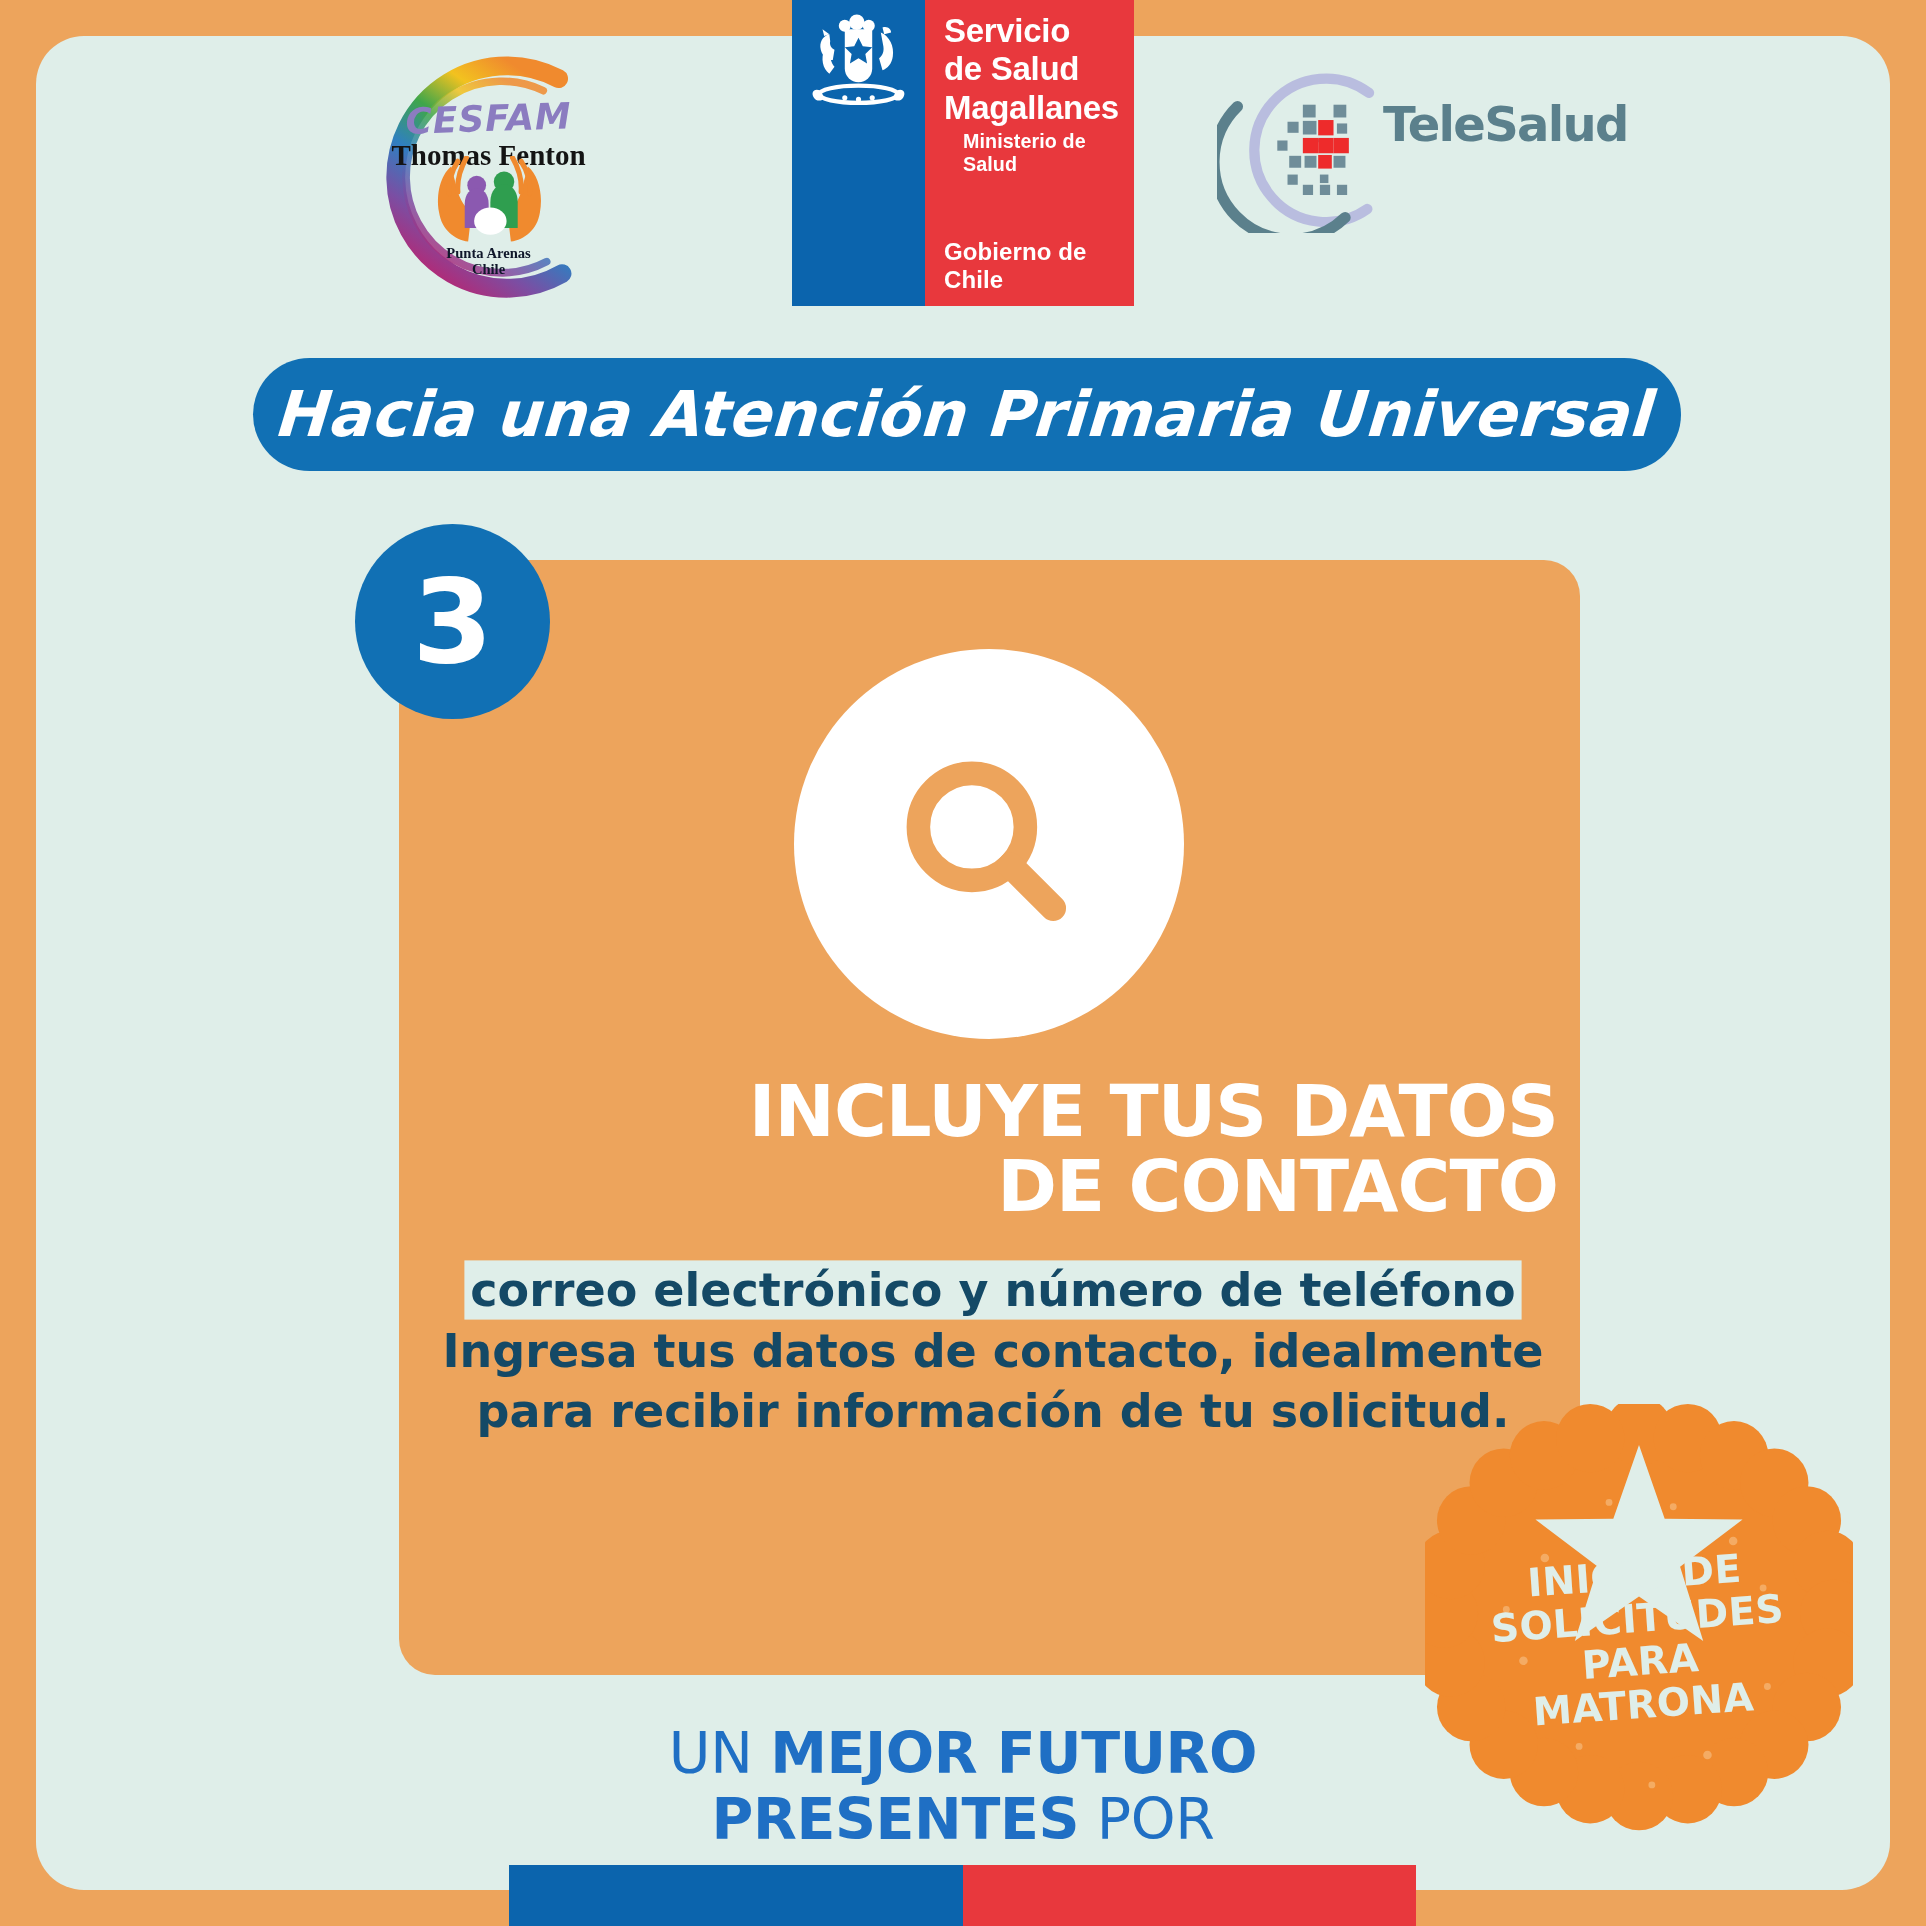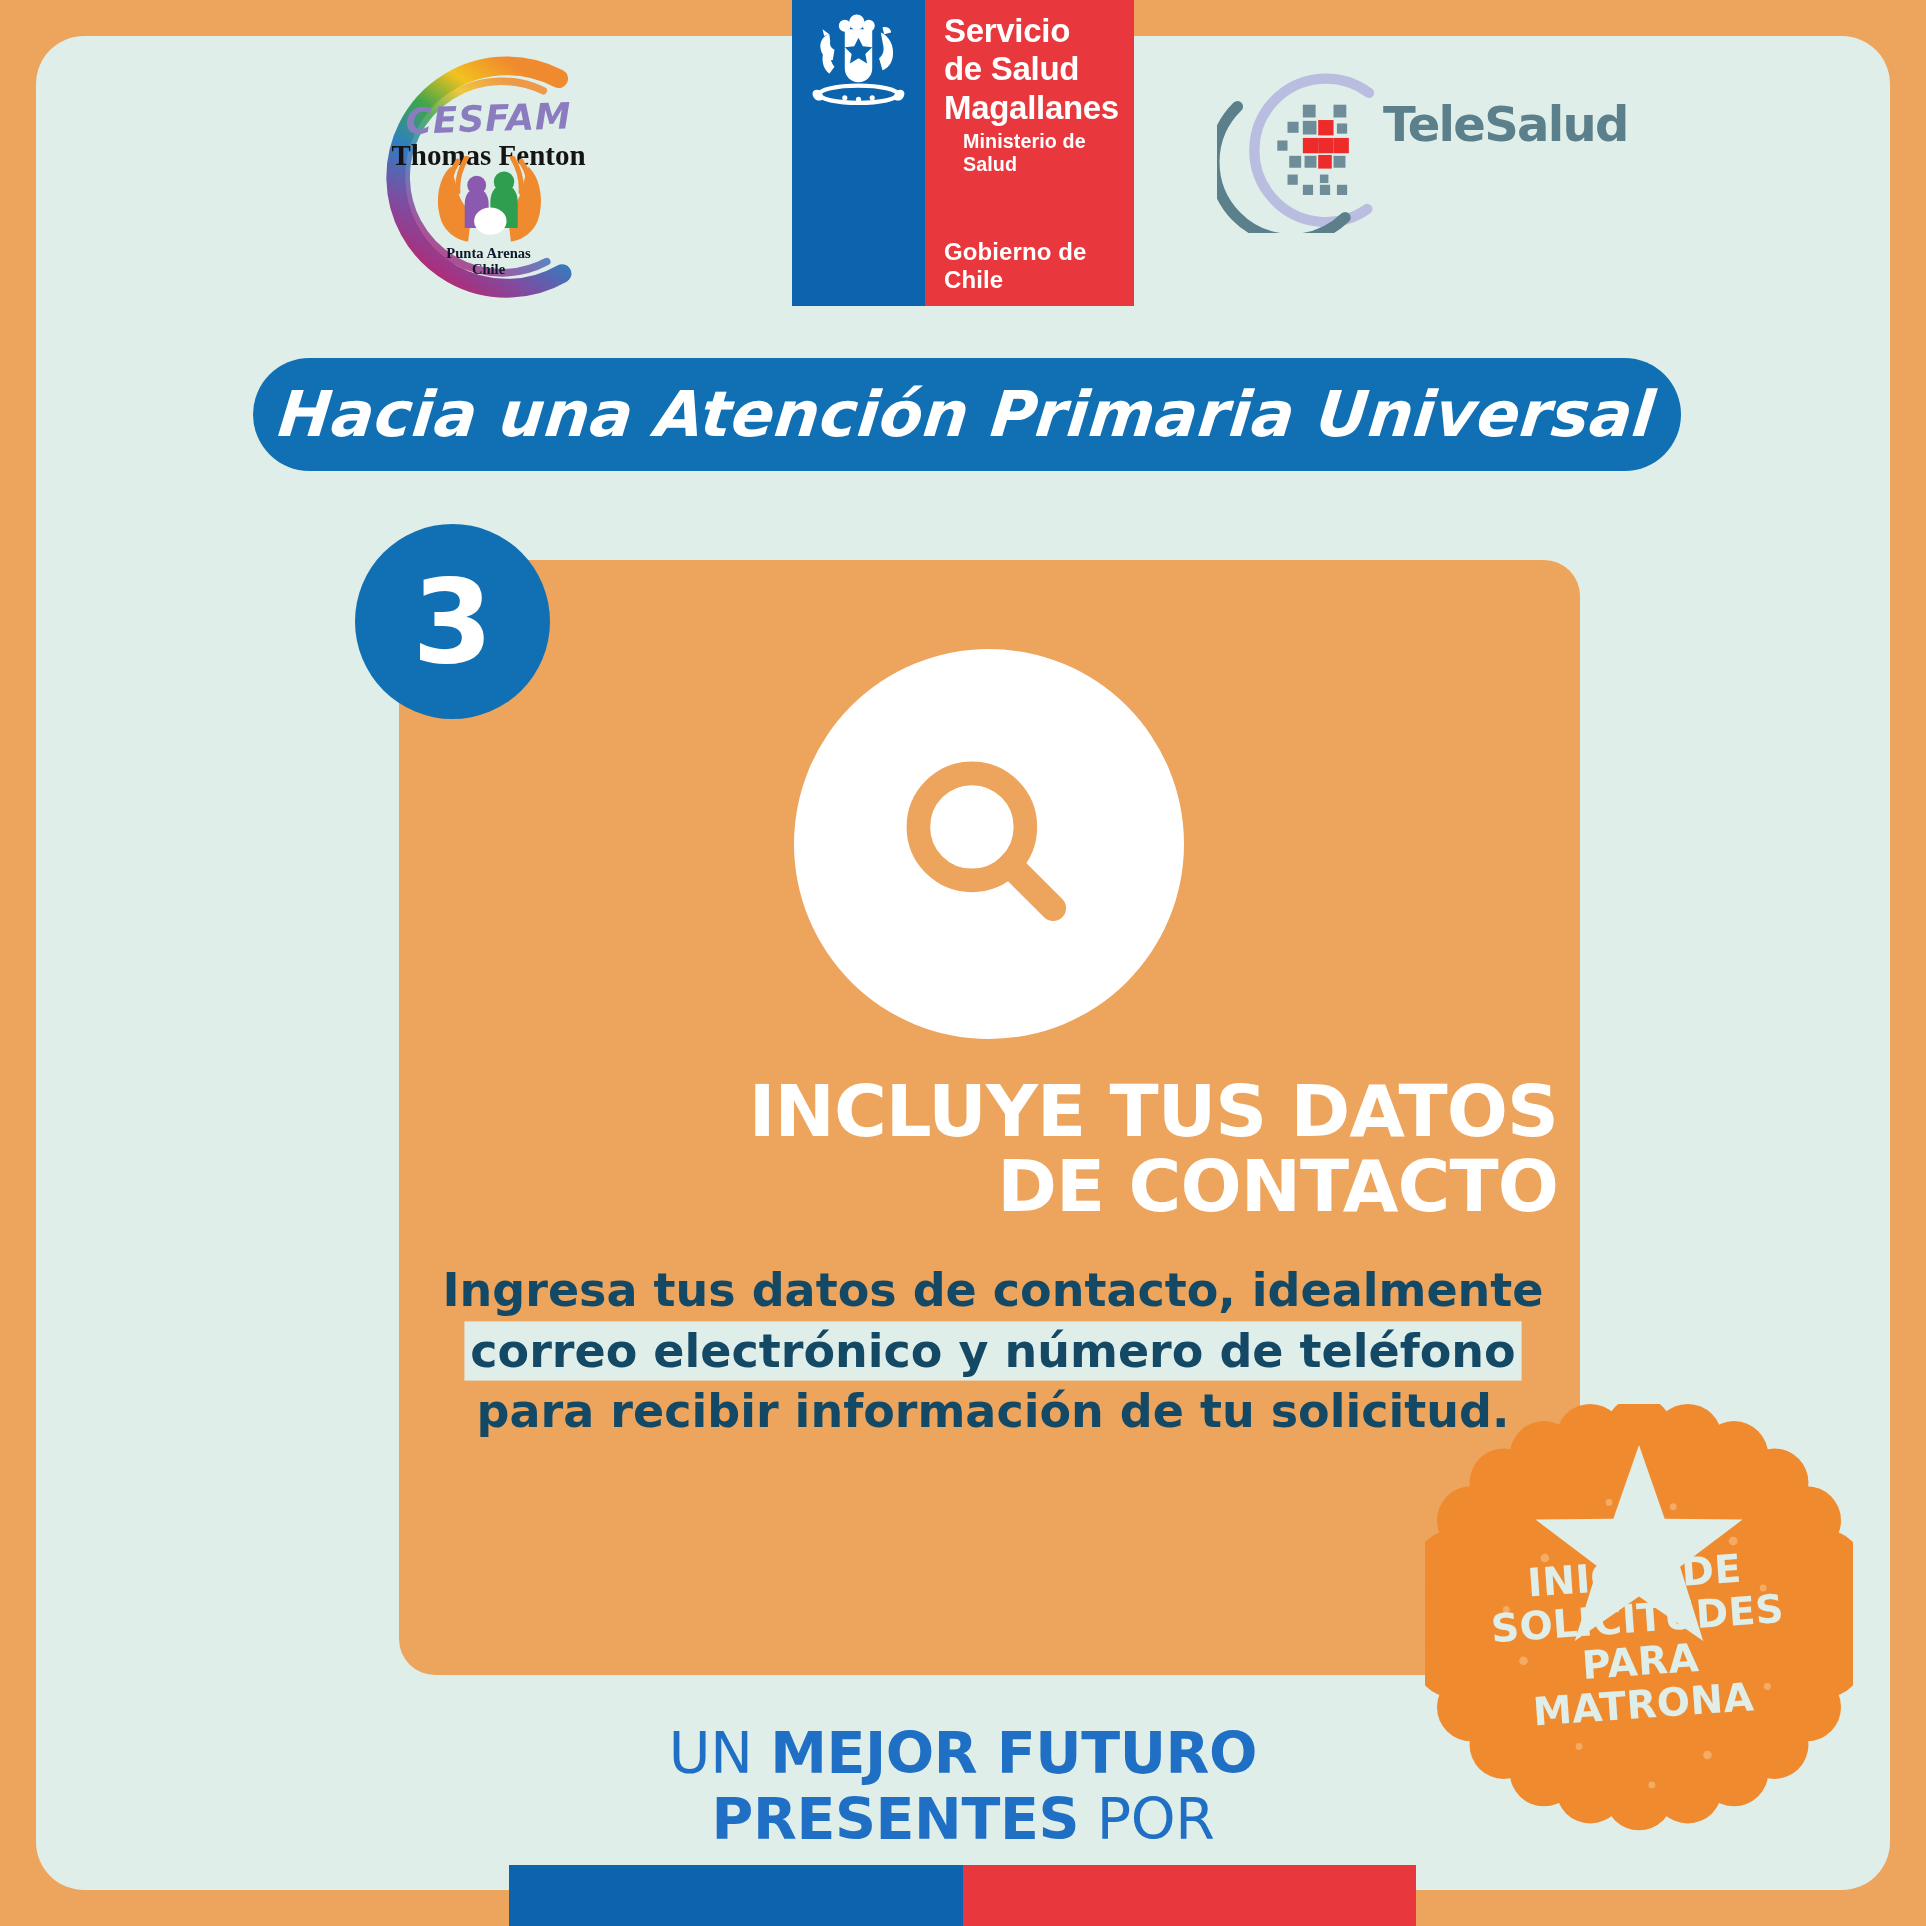--- a/index.html
+++ b/index.html
@@ -460,22 +460,22 @@
     <svg width="214" height="214" viewBox="0 0 100 100">
       <circle cx="42" cy="42" r="25" fill="none" stroke="#eda45c" stroke-width="11"></circle>
       <line x1="60" y1="60" x2="80" y2="80" stroke="#eda45c" stroke-width="12" stroke-linecap="round"></line>
     </svg>
   </div>
 
   <div class="card-heading">INCLUYE TUS DATOS
 DE CONTACTO</div>
 
   <div class="card-body">
+    <span class="line"><span class="hl">correo electrónico y número de teléfono</span></span>
     <span class="line">Ingresa tus datos de contacto, idealmente</span>
-    <span class="line"><span class="hl">correo electrónico y número de teléfono</span></span>
     <span class="line">para recibir información de tu solicitud.</span>
   </div>
 
   <div class="starburst">
     <svg class="sb-svg" viewBox="0 0 500 500">
       <g id="sbg" fill="#f08a2e">
         <circle cx="250" cy="250" r="215"></circle>
         <circle cx="250" cy="32" r="40"></circle>
           <circle cx="307" cy="40" r="40"></circle>
         <circle cx="361" cy="60" r="40"></circle>

